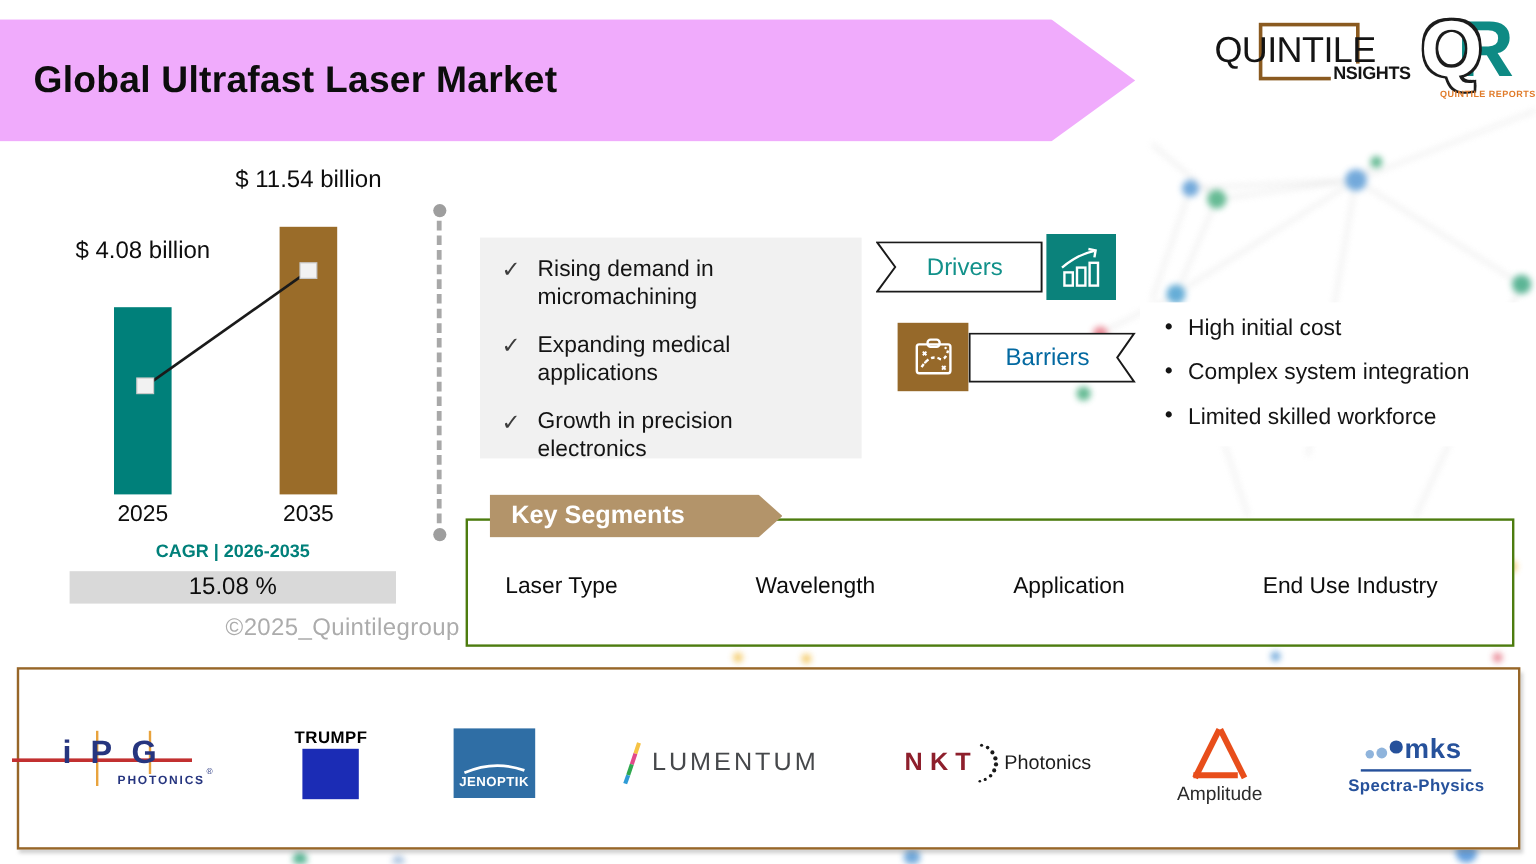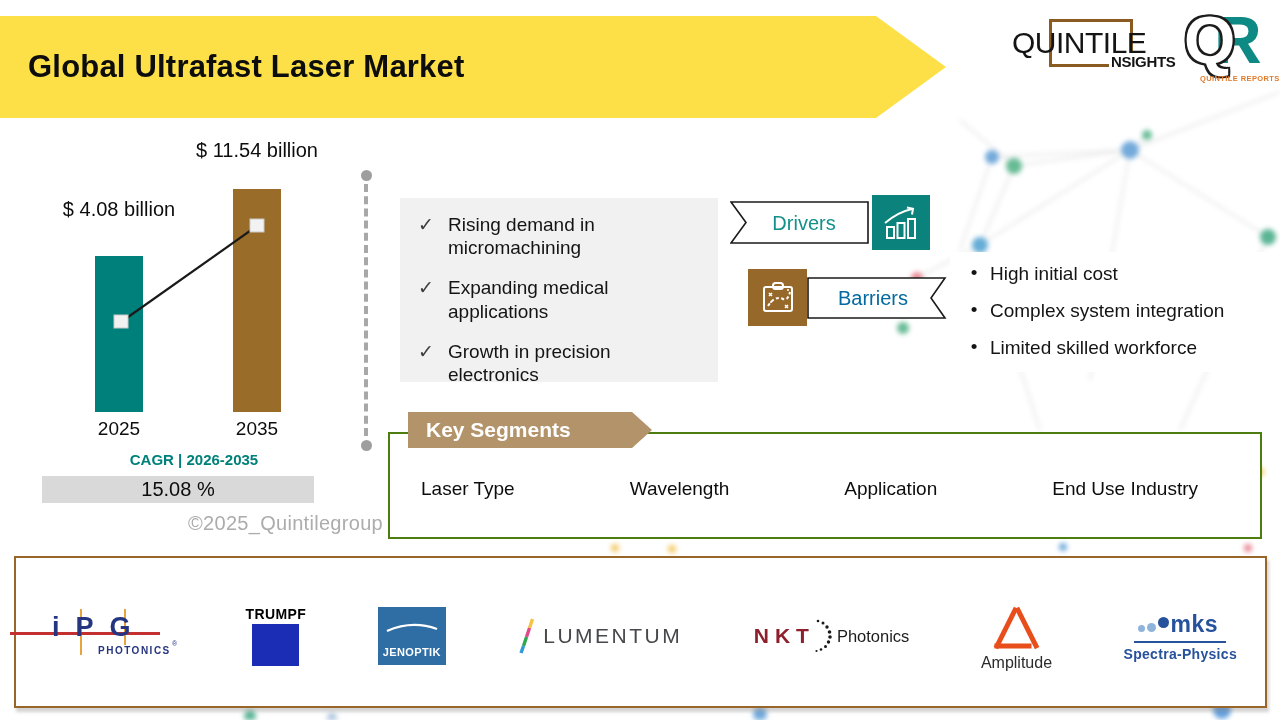--- a/index.html
+++ b/index.html
@@ -3,21 +3,21 @@
 <meta charset="utf-8">
 <style>
   html,body{margin:0;padding:0;background:#fff;}
   #canvas{position:relative;width:1280px;height:720px;background:#ffffff;overflow:hidden;
           font-family:"Liberation Sans",sans-serif;color:#111;}
 
   
   #bg-net{position:absolute;left:0;top:0;width:1280px;height:720px;filter:blur(2.5px);opacity:.85;}
 
   
-  .header-banner{position:absolute;left:0;top:16px;width:948px;height:102px;background:#fde047;
+  .header-banner{position:absolute;left:0;top:16px;width:948px;height:102px;background:#f0abfc;
     clip-path:polygon(0 0,876px 0,946px 51px,876px 102px,0 102px);}
   .header-title{position:absolute;left:28px;top:0;height:102px;line-height:102px;
     font-size:31px;font-weight:bold;color:#0d0d0d;letter-spacing:.2px;white-space:nowrap;}
 
   
   .brand{position:absolute;left:1012px;top:26px;width:176px;height:62px;}
   .brand-frame{position:absolute;left:37px;top:-7px;width:78px;height:42px;border:3px solid #8a5a20;}
   .brand-word{position:relative;font-size:30px;font-weight:500;color:#141414;letter-spacing:-.5px;z-index:1;}
   .brand-sub{position:absolute;left:97px;top:27px;font-size:15px;font-weight:bold;color:#141414;
     background:#fff;padding-left:2px;letter-spacing:-.3px;z-index:2;}
@@ -37,21 +37,21 @@
   .bar-2035{left:233px;top:189px;height:223px;background:#9A6C29;}
   .bar-label{position:absolute;width:124px;text-align:center;font-size:20px;line-height:1.22;color:#0d0d0d;}
   .bl-2025{left:57px;top:197px;}
   .bl-2035{left:195px;top:138px;}
   .cat-label{position:absolute;width:48px;text-align:center;font-size:19px;color:#0d0d0d;}
   .cl-2025{left:95px;top:418px;}
   .cl-2035{left:233px;top:418px;}
   #connector{position:absolute;left:0;top:0;pointer-events:none;}
   .cagr-label{position:absolute;left:58px;top:451px;width:272px;text-align:center;
     font-size:15px;font-weight:bold;color:#00807A;}
-  .cagr-box{position:absolute;left:42px;top:476px;width:272px;height:27px;background:#D9D9D9;
+  .cagr-box{position:absolute;left:58px;top:476px;width:272px;height:27px;background:#D9D9D9;
     text-align:center;font-size:20px;line-height:27px;color:#0d0d0d;}
   .watermark{position:absolute;left:188px;top:512px;font-size:20px;color:#ACACAC;letter-spacing:.3px;}
 
   
   .vline{position:absolute;left:364px;top:184px;height:252px;width:0;border-left:4px dashed #A8A8A8;}
   .vdot{position:absolute;width:11px;height:11px;border-radius:50%;background:#9E9E9E;}
   .vdot-top{left:361px;top:170px;}
   .vdot-bot{left:361px;top:440px;}
 
   
@@ -109,21 +109,21 @@
   .ipg-text{position:absolute;left:6px;top:0px;font-size:27px;font-weight:800;color:#26357F;
     letter-spacing:16px;z-index:2;}
   .ipg-vline{position:absolute;top:-3px;width:2px;height:46px;background:#E8A33D;z-index:1;}
   .ipg-hline{position:absolute;left:-36px;top:20px;width:150px;height:2.5px;background:#C23030;z-index:1;}
   .ipg-sub{position:absolute;left:52px;top:33px;font-size:10px;font-weight:bold;color:#26357F;
     letter-spacing:1.5px;z-index:2;background:#fff;}
   .ipg-reg{position:absolute;left:126px;top:28px;font-size:7px;color:#26357F;z-index:2;}
   .trumpf-text{font-size:14px;font-weight:800;letter-spacing:.4px;color:#000;}
   .trumpf-sq{width:47px;height:42px;background:#1B2CB5;margin-top:2px;}
   .jenoptik{width:68px;height:58px;background:#2F6EA5;display:flex;flex-direction:column;
-    align-items:center;justify-content:space-between;padding:12px 0 7px;box-sizing:border-box;}
+    align-items:center;justify-content:flex-end;padding:12px 0 7px;box-sizing:border-box;}
   .jenoptik-text{font-size:11px;font-weight:bold;color:#fff;letter-spacing:.4px;}
   .lumentum-text{font-size:21px;font-weight:400;letter-spacing:2.5px;color:#46484B;margin-left:8px;}
   .nkt-text{font-size:21px;font-weight:800;letter-spacing:6px;color:#8E1F2C;}
   .nkt-sub{font-size:16.5px;color:#1c1c1c;margin-left:2px;}
   .amplitude-text{font-size:16px;color:#2b2b2b;margin-top:3px;}
   .mks-top{display:flex;align-items:center;border-bottom:2px solid #26519B;padding:0 8px 3px 4px;}
   .mks-dot{border-radius:50%;}
   .mks-d1{width:7px;height:7px;background:#8FB4DC;margin:8px 2px 0 0;}
   .mks-d2{width:9px;height:9px;background:#8FB4DC;margin:6px 2px 0 0;}
   .mks-d3{width:11px;height:11px;background:#26519B;margin:-4px 1px 0 0;}

